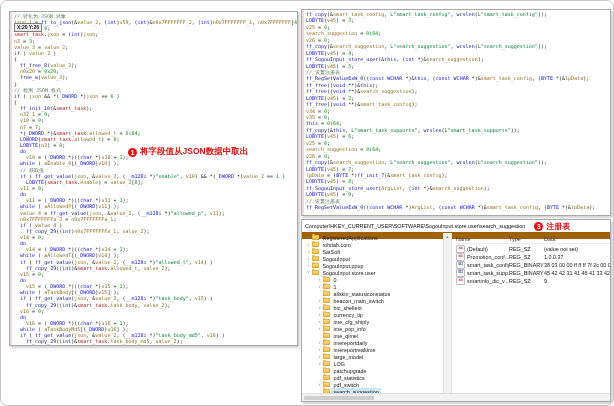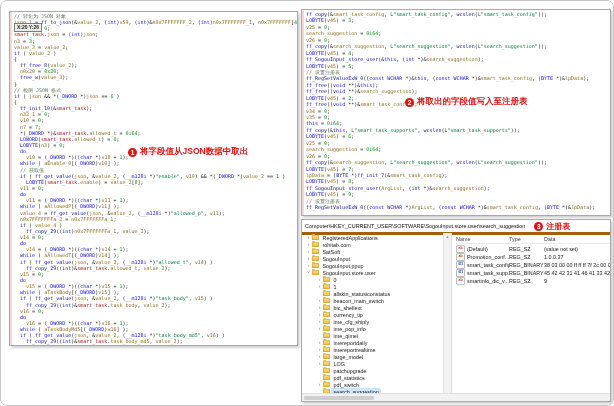--- a/index.html
+++ b/index.html
@@ -15,21 +15,21 @@
 #left-panel .cl{line-height:6.15px;height:6.15px}
 #right-panel .cl{line-height:6.45px;height:6.45px}
 .tc{color:#5f7a5f}.tk{color:#1414dc}.tn{color:#0a9618}.ts{color:#067a3c}
 .tf{color:#14149b}.tg{color:#a01414}.tv{color:#8f6e1f}.tp{color:#1c1c1c}
 .tooltip{position:absolute;left:4px;top:11px;background:#ececec;border:1px solid #7d7d7d;font-size:5px;font-weight:bold;padding:0 2px;line-height:7px;color:#222;z-index:5;font-family:"Liberation Sans",sans-serif}
 .annot{position:absolute;display:flex;align-items:center;gap:3px;color:var(--annotation_red,#dd1414);font-weight:700;font-size:8.5px;white-space:nowrap;z-index:6}
 .badge{display:inline-flex;flex:0 0 9px;width:9px;height:9px;border-radius:50%;background:var(--annotation_red,#dd1414);color:#fff;font-size:6.5px;align-items:center;justify-content:center;font-weight:700}
 #annot1{left:118px;top:134px}
 #annot2{left:103px;top:86px}
 .annot.inline{position:static;margin-left:9px;font-size:8px;flex:0 0 auto}
-.addr{height:12px;padding:0 3px;border-bottom:3px solid #a16207;display:flex;align-items:center;white-space:nowrap;overflow:hidden}
+.addr{height:12px;padding:0 3px;border-bottom:7px solid #a16207;display:flex;align-items:center;white-space:nowrap;overflow:hidden}
 .addr .path{color:#111}
 .regbody{position:absolute;left:0;top:13px;right:0;bottom:7px;display:flex}
 .tree{width:141px;overflow:hidden;padding-top:1px}
 .trow{height:7px;display:flex;align-items:center;white-space:nowrap}
 .exp{width:7px;flex:0 0 7px;text-align:center;color:#8f8f8f;font-size:5px;line-height:7px}
 .folder{flex:0 0 7px;width:7px;height:5px;margin-right:2px;background:linear-gradient(var(--folder_yellow,#ffe08a),#edb93e);border-radius:1px;box-shadow:inset 0 0 0 .5px #c9982f;position:relative}
 .folder::before{content:"";position:absolute;left:0;top:-1.4px;width:3.2px;height:1.4px;background:#edbd48;border-radius:1px 1px 0 0}
 .lbl{padding:0 1.5px;color:#1a1a1a;overflow:hidden}
 .trow.sel .lbl{background:var(--selection_blue,#cbe8ff);box-shadow:0 0 0 .5px #8ec6ee}
 .vscroll{flex:0 0 7px;background:#f2f2f2;border-left:1px solid #e3e3e3;border-right:1px solid #e3e3e3;display:flex;flex-direction:column;align-items:center;color:#909090;font-size:4.5px;line-height:5px;padding-top:1px}
@@ -143,24 +143,20 @@
         <div class="cl"><span class="tv">v26</span><span class="tp"> </span><span class="tp">=</span><span class="tp"> </span><span class="tn">0</span><span class="tp">;</span></div>
         <div class="cl"><span class="tf">ff_copy</span><span class="tp">(</span><span class="tp">&amp;</span><span class="tv">search_suggestion</span><span class="tp">,</span><span class="tp"> </span><span class="ts">L"search_suggestion"</span><span class="tp">,</span><span class="tp"> </span><span class="tf">wcslen</span><span class="tp">(</span><span class="ts">L"search_suggestion"</span><span class="tp">)</span><span class="tp">)</span><span class="tp">;</span></div>
         <div class="cl"><span class="tk">LOBYTE</span><span class="tp">(</span><span class="tv">v45</span><span class="tp">)</span><span class="tp"> </span><span class="tp">=</span><span class="tp"> </span><span class="tn">7</span><span class="tp">;</span></div>
         <div class="cl"><span class="tv">lpData</span><span class="tp"> </span><span class="tp">=</span><span class="tp"> </span><span class="tp">(</span><span class="tk">BYTE</span><span class="tp"> </span><span class="tp">*</span><span class="tp">)</span><span class="tf">ff_init_7</span><span class="tp">(</span><span class="tp">&amp;</span><span class="tv">smart_task_config</span><span class="tp">)</span><span class="tp">;</span></div>
         <div class="cl"><span class="tk">LOBYTE</span><span class="tp">(</span><span class="tv">v45</span><span class="tp">)</span><span class="tp"> </span><span class="tp">=</span><span class="tp"> </span><span class="tn">8</span><span class="tp">;</span></div>
         <div class="cl"><span class="tf">ff_SogouInput_store_user</span><span class="tp">(</span><span class="tv">ArgList</span><span class="tp">,</span><span class="tp"> </span><span class="tp">(</span><span class="tk">int</span><span class="tp"> </span><span class="tp">*</span><span class="tp">)</span><span class="tp">&amp;</span><span class="tv">search_suggestion</span><span class="tp">)</span><span class="tp">;</span></div>
         <div class="cl"><span class="tk">LOBYTE</span><span class="tp">(</span><span class="tv">v45</span><span class="tp">)</span><span class="tp"> </span><span class="tp">=</span><span class="tp"> </span><span class="tn">9</span><span class="tp">;</span></div>
         <div class="cl"><span class="tc">// 设置注册表</span></div>
         <div class="cl"><span class="tf">ff_RegSetValueExW_0</span><span class="tp">(</span><span class="tp">(</span><span class="tk">const</span><span class="tp"> </span><span class="tk">WCHAR</span><span class="tp"> </span><span class="tp">*</span><span class="tp">)</span><span class="tv">ArgList</span><span class="tp">,</span><span class="tp"> </span><span class="tp">(</span><span class="tk">const</span><span class="tp"> </span><span class="tk">WCHAR</span><span class="tp"> </span><span class="tp">*</span><span class="tp">)</span><span class="tp">&amp;</span><span class="tv">smart_task_config</span><span class="tp">,</span><span class="tp"> </span><span class="tp">(</span><span class="tk">BYTE</span><span class="tp"> </span><span class="tp">*</span><span class="tp">)</span><span class="tp">&amp;</span><span class="tv">lpData</span><span class="tp">)</span><span class="tp">;</span></div>
       </div>
-    <div class="annot" id="annot2">
-      <span class="badge">2</span>
-      <span>将取出的字段值写入至注册表</span>
-    </div>
   </div>
 
   <div class="panel" id="reg-panel">
     <div class="addr">
       <span class="path">Computer\HKEY_CURRENT_USER\SOFTWARE\SogouInput.store.user\search_suggestion</span>
       <span class="annot inline">
         <span class="badge">3</span>
         <span>注册表</span>
       </span>
     </div>

